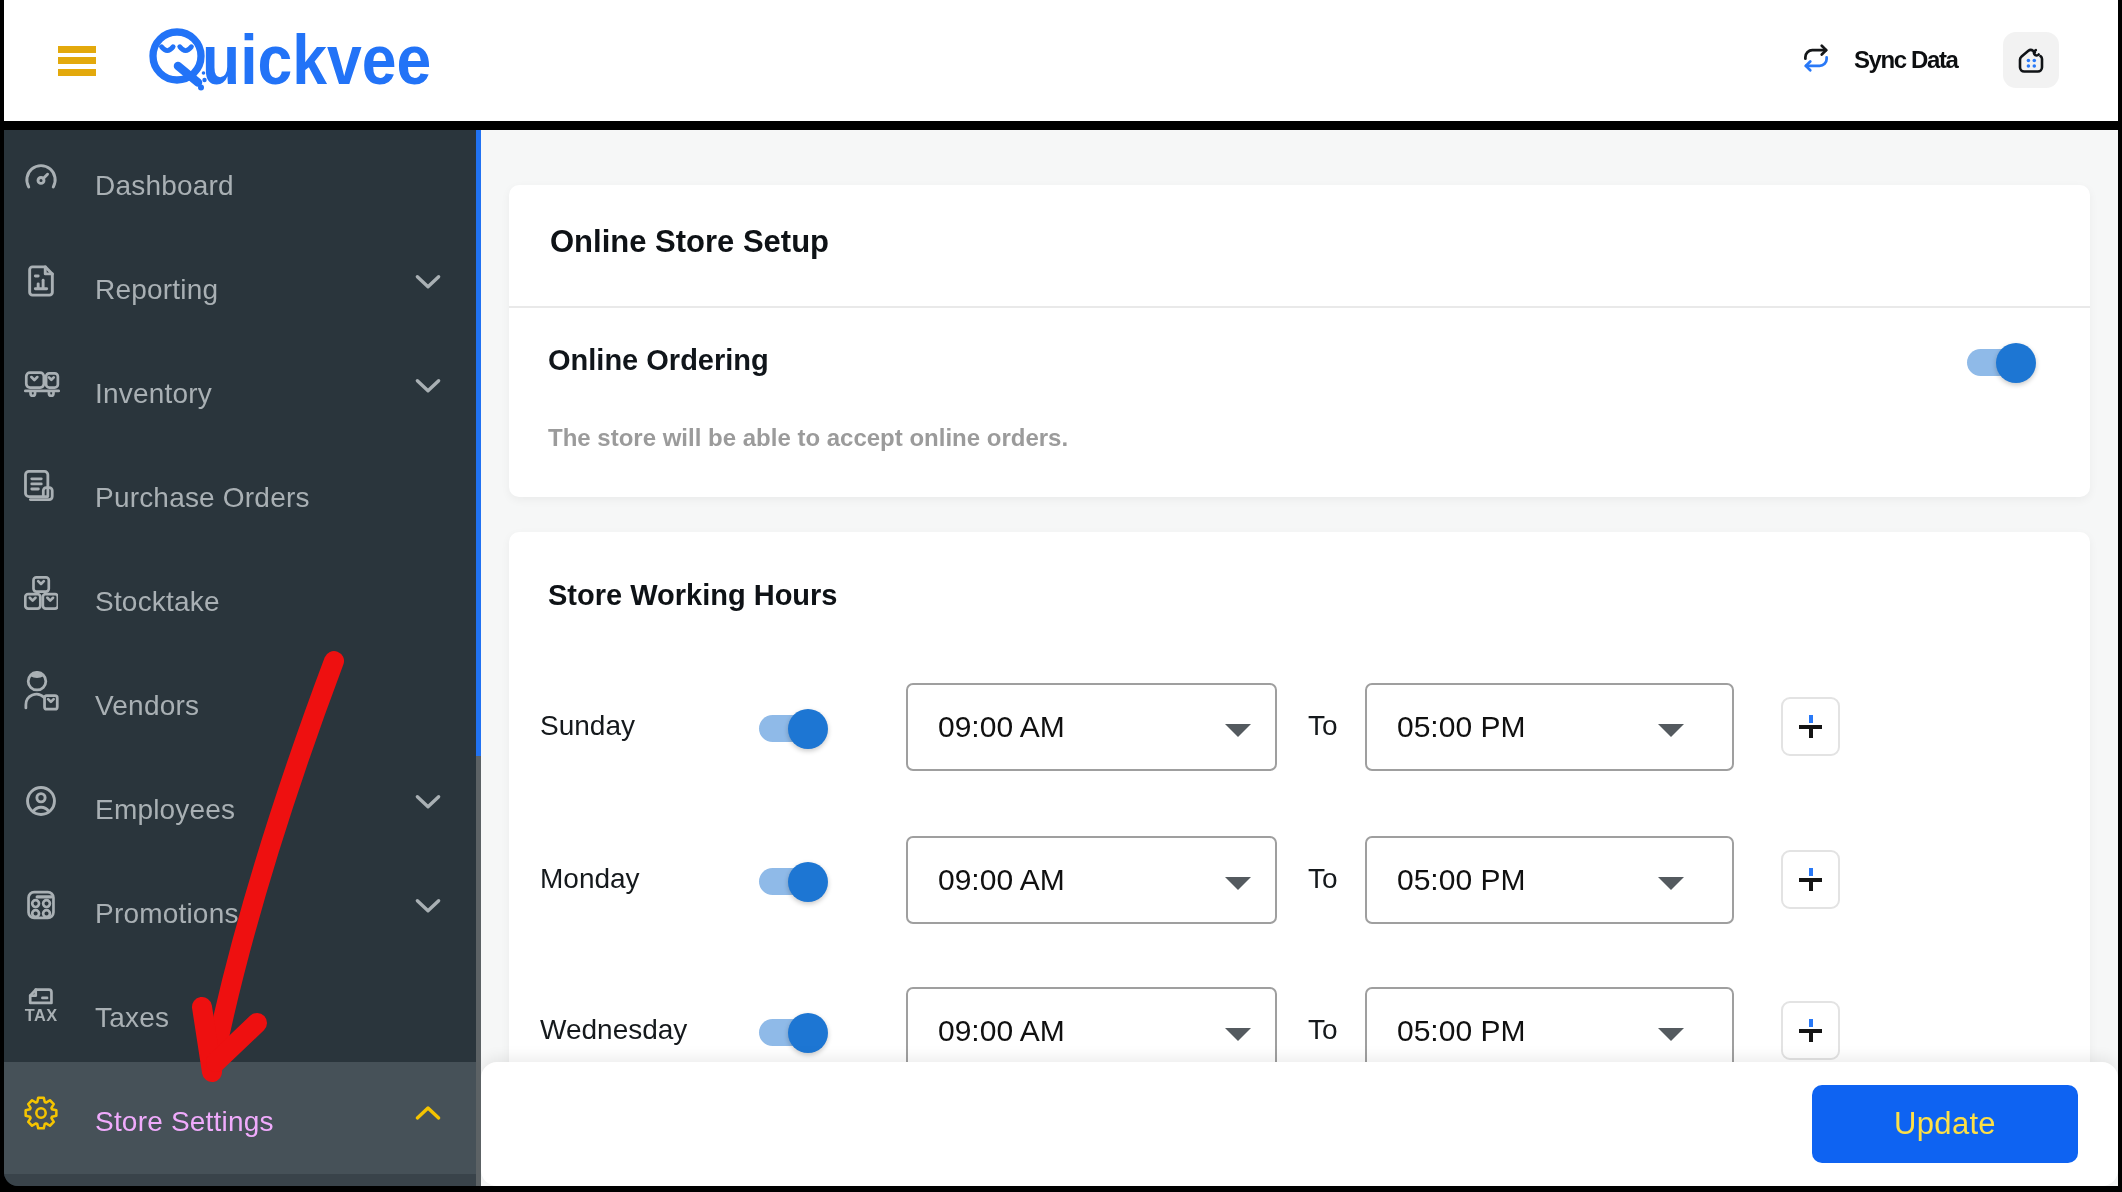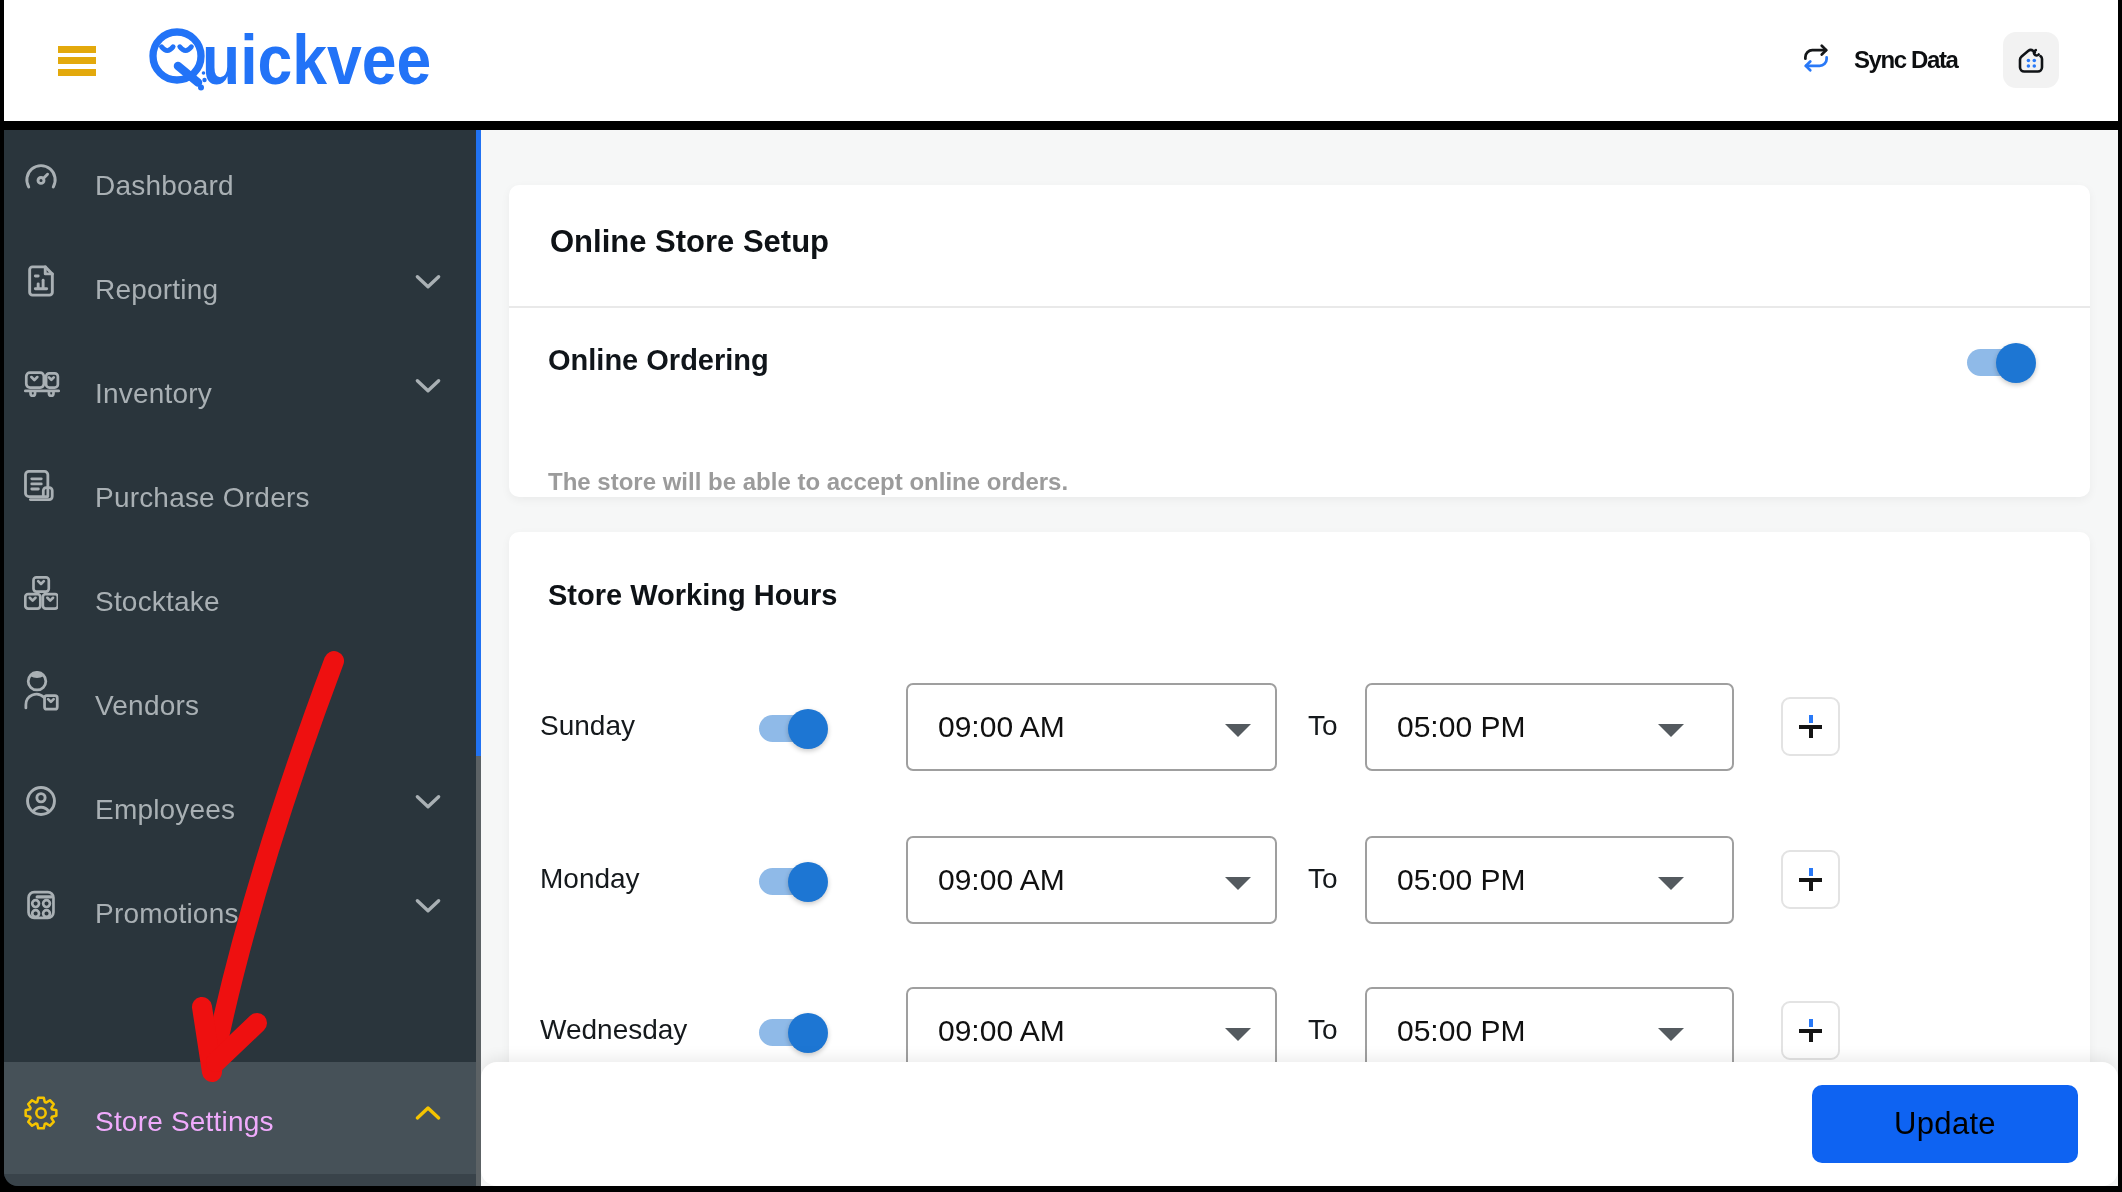--- a/index.html
+++ b/index.html
@@ -19,21 +19,21 @@
   #logotext { left:198px; top:19px; font-size:71px; font-weight:bold; color:#2273f7; letter-spacing:0; transform:scaleX(0.88); transform-origin:left top; }
   
   #scrollthumb { left:476px; top:130px; width:5px; height:626px; background:#2172f2; }
   #scrolltrack { left:476px; top:756px; width:5px; height:430px; background:#5c6265; }
   
   #content { left:481px; top:130px; width:1637px; height:1056px; background:#f6f7f7; overflow:hidden; }
   .card { position:absolute; left:28px; width:1581px; background:#fff; border-radius:10px; box-shadow:0 3px 10px rgba(0,0,0,0.05); }
   #card1 { top:55px; height:312px; }
   #card2 { top:402px; height:660px; }
   #bottombar { left:0px; top:932px; width:1637px; height:124px; background:#fff; border-radius:16px; box-shadow:0 -5px 14px rgba(0,0,0,0.07); }
-  #updatebtn { left:1331px; top:23px; width:266px; height:78px; background:#0e63f2; border-radius:10px; color:#000000; font-size:31px; display:flex; align-items:center; justify-content:center; letter-spacing:0.3px; }
+  #updatebtn { left:1331px; top:23px; width:266px; height:78px; background:#0e63f2; border-radius:10px; color:#fde047; font-size:31px; display:flex; align-items:center; justify-content:center; letter-spacing:0.3px; }
   .ddl { position:absolute; height:88px; border:2px solid #9f9f9f; border-radius:7px; background:#fff; display:flex; align-items:center; }
   .ddl .txt { margin-left:30px; font-size:30px; color:#101010; }
   .caret { position:absolute; width:0; height:0; border-left:13px solid transparent; border-right:13px solid transparent; border-top:13px solid #545a5f; }
   .rowlabel { position:absolute; font-size:28px; color:#15191c; }
   .toggle { position:absolute; width:68px; height:27px; border-radius:14px; background:#8fbae8; }
   .toggle .thumb { position:absolute; right:-1px; top:50%; transform:translateY(-50%); width:40px; height:40px; border-radius:50%; background:#1d76d3; box-shadow:0 2px 5px rgba(0,0,0,0.22); }
   .plusbtn { position:absolute; width:59px; height:59px; border:2px solid #e3e3e3; border-radius:9px; background:#fff; }
   .plusbtn .ph { position:absolute; left:16px; top:26px; width:23px; height:3.5px; background:#141414; }
   .plusbtn .pv1 { position:absolute; left:26px; top:16px; width:4px; height:8px; background:#2979f7; }
   .plusbtn .pv2 { position:absolute; left:26px; top:26px; width:4px; height:13px; background:#141414; }
@@ -173,20 +173,29 @@
         <circle cx="15.9" cy="11" r="2.4"></circle>
         <circle cx="8.2" cy="18" r="2.4"></circle>
         <circle cx="15.9" cy="18" r="2.4"></circle>
       </svg>
       <span class="sbtext">Promotions</span>
       <svg class="sbchev" viewBox="0 0 24 24" fill="none" stroke="#a9b0b4" stroke-width="2.4" stroke-linecap="round" stroke-linejoin="round">
         <path d="m4.5 9 7.5 7 7.5-7"></path>
       </svg>
     </div>
 
+    <div class="sbitem abs" style="top:827px;">
+      <svg class="sbicon" style="top:31px; left:17px; overflow:visible;" viewBox="0 0 24 24" fill="none" stroke="#a9b0b4" stroke-width="1.9" stroke-linecap="round" stroke-linejoin="round">
+        <path d="M10.4 1.2h9.3a1.8 1.8 0 0 1 1.8 1.8v7.5h-15V5.4Z"></path>
+        <path d="M10.4 1.2v4.2H6.5"></path>
+        <path d="M15.1 7h3.3"></path>
+        <text x="2.6" y="23.4" font-size="11.5" font-weight="bold" fill="#a9b0b4" stroke="none" letter-spacing="0.4" font-family="Liberation Sans">TAX</text>
+      </svg>
+      <span class="sbtext">Taxes</span>
+    </div>
 
     <div class="sbitem abs" style="top:931px;">
       <svg class="sbicon" viewBox="0 0 24 24" fill="none" stroke="#f5c400" stroke-width="1.8" stroke-linecap="round" stroke-linejoin="round">
         <path d="M9.33 4.25 L10.09 1.17 L13.91 1.17 L14.67 4.25 L15.59 4.63 L18.31 2.99 L21.01 5.69 L19.37 8.41 L19.75 9.33 L22.83 10.09 L22.83 13.91 L19.75 14.67 L19.37 15.59 L21.01 18.31 L18.31 21.01 L15.59 19.37 L14.67 19.75 L13.91 22.83 L10.09 22.83 L9.33 19.75 L8.41 19.37 L5.69 21.01 L2.99 18.31 L4.63 15.59 L4.25 14.67 L1.17 13.91 L1.17 10.09 L4.25 9.33 L4.63 8.41 L2.99 5.69 L5.69 2.99 L8.41 4.63 Z" stroke-linejoin="round"></path>
         <circle cx="12" cy="12" r="3.3"></circle>
       </svg>
       <span class="sbtext" style="color:#f0abfc;">Store Settings</span>
       <svg class="sbchev" viewBox="0 0 24 24" fill="none" stroke="#f5c400" stroke-width="2.4" stroke-linecap="round" stroke-linejoin="round">
         <path d="m4.5 15.5 7.5-7 7.5 7"></path>
       </svg>
@@ -197,21 +206,21 @@
     <path d="M202 1007 L212 1072" fill="none" stroke="#ee1010" stroke-width="20" stroke-linecap="round"></path>
     <path d="M257 1023 L216 1062" fill="none" stroke="#ee1010" stroke-width="20" stroke-linecap="round"></path>
   </svg>
   <div id="scrollthumb" class="abs"></div>
   <div id="scrolltrack" class="abs"></div>
   <div id="content" class="abs">
     <div id="card1" class="card">
       <div class="abs" style="left:41px; top:39px; font-size:31px; font-weight:bold; color:#0e1216;">Online Store Setup</div>
       <div class="abs" style="left:0; top:121px; width:1581px; height:2px; background:#e9e9e9;"></div>
       <div class="abs" style="left:39px; top:159px; font-size:29px; font-weight:bold; color:#10151a;">Online Ordering</div>
-      <div class="abs" style="left:39px; top:239px; font-size:24px; font-weight:600; color:#9b9b9b;margin-top:44px;">The store will be able to accept online orders.</div>
+      <div class="abs" style="left:39px; top:239px; font-size:24px; font-weight:600; color:#9b9b9b;">The store will be able to accept online orders.</div>
       <div class="toggle" style="left:1458px; top:164px;">
         <div class="thumb"></div>
       </div>
     </div>
     <div id="card2" class="card">
       <div class="abs" style="left:39px; top:47px; font-size:29px; font-weight:bold; color:#0e1216;">Store Working Hours</div>
 
       <div class="rowlabel" style="left:31px; top:178px;text-align:center;">Sunday</div>
       <div class="toggle" style="left:250px; top:183px;">
         <div class="thumb"></div>

